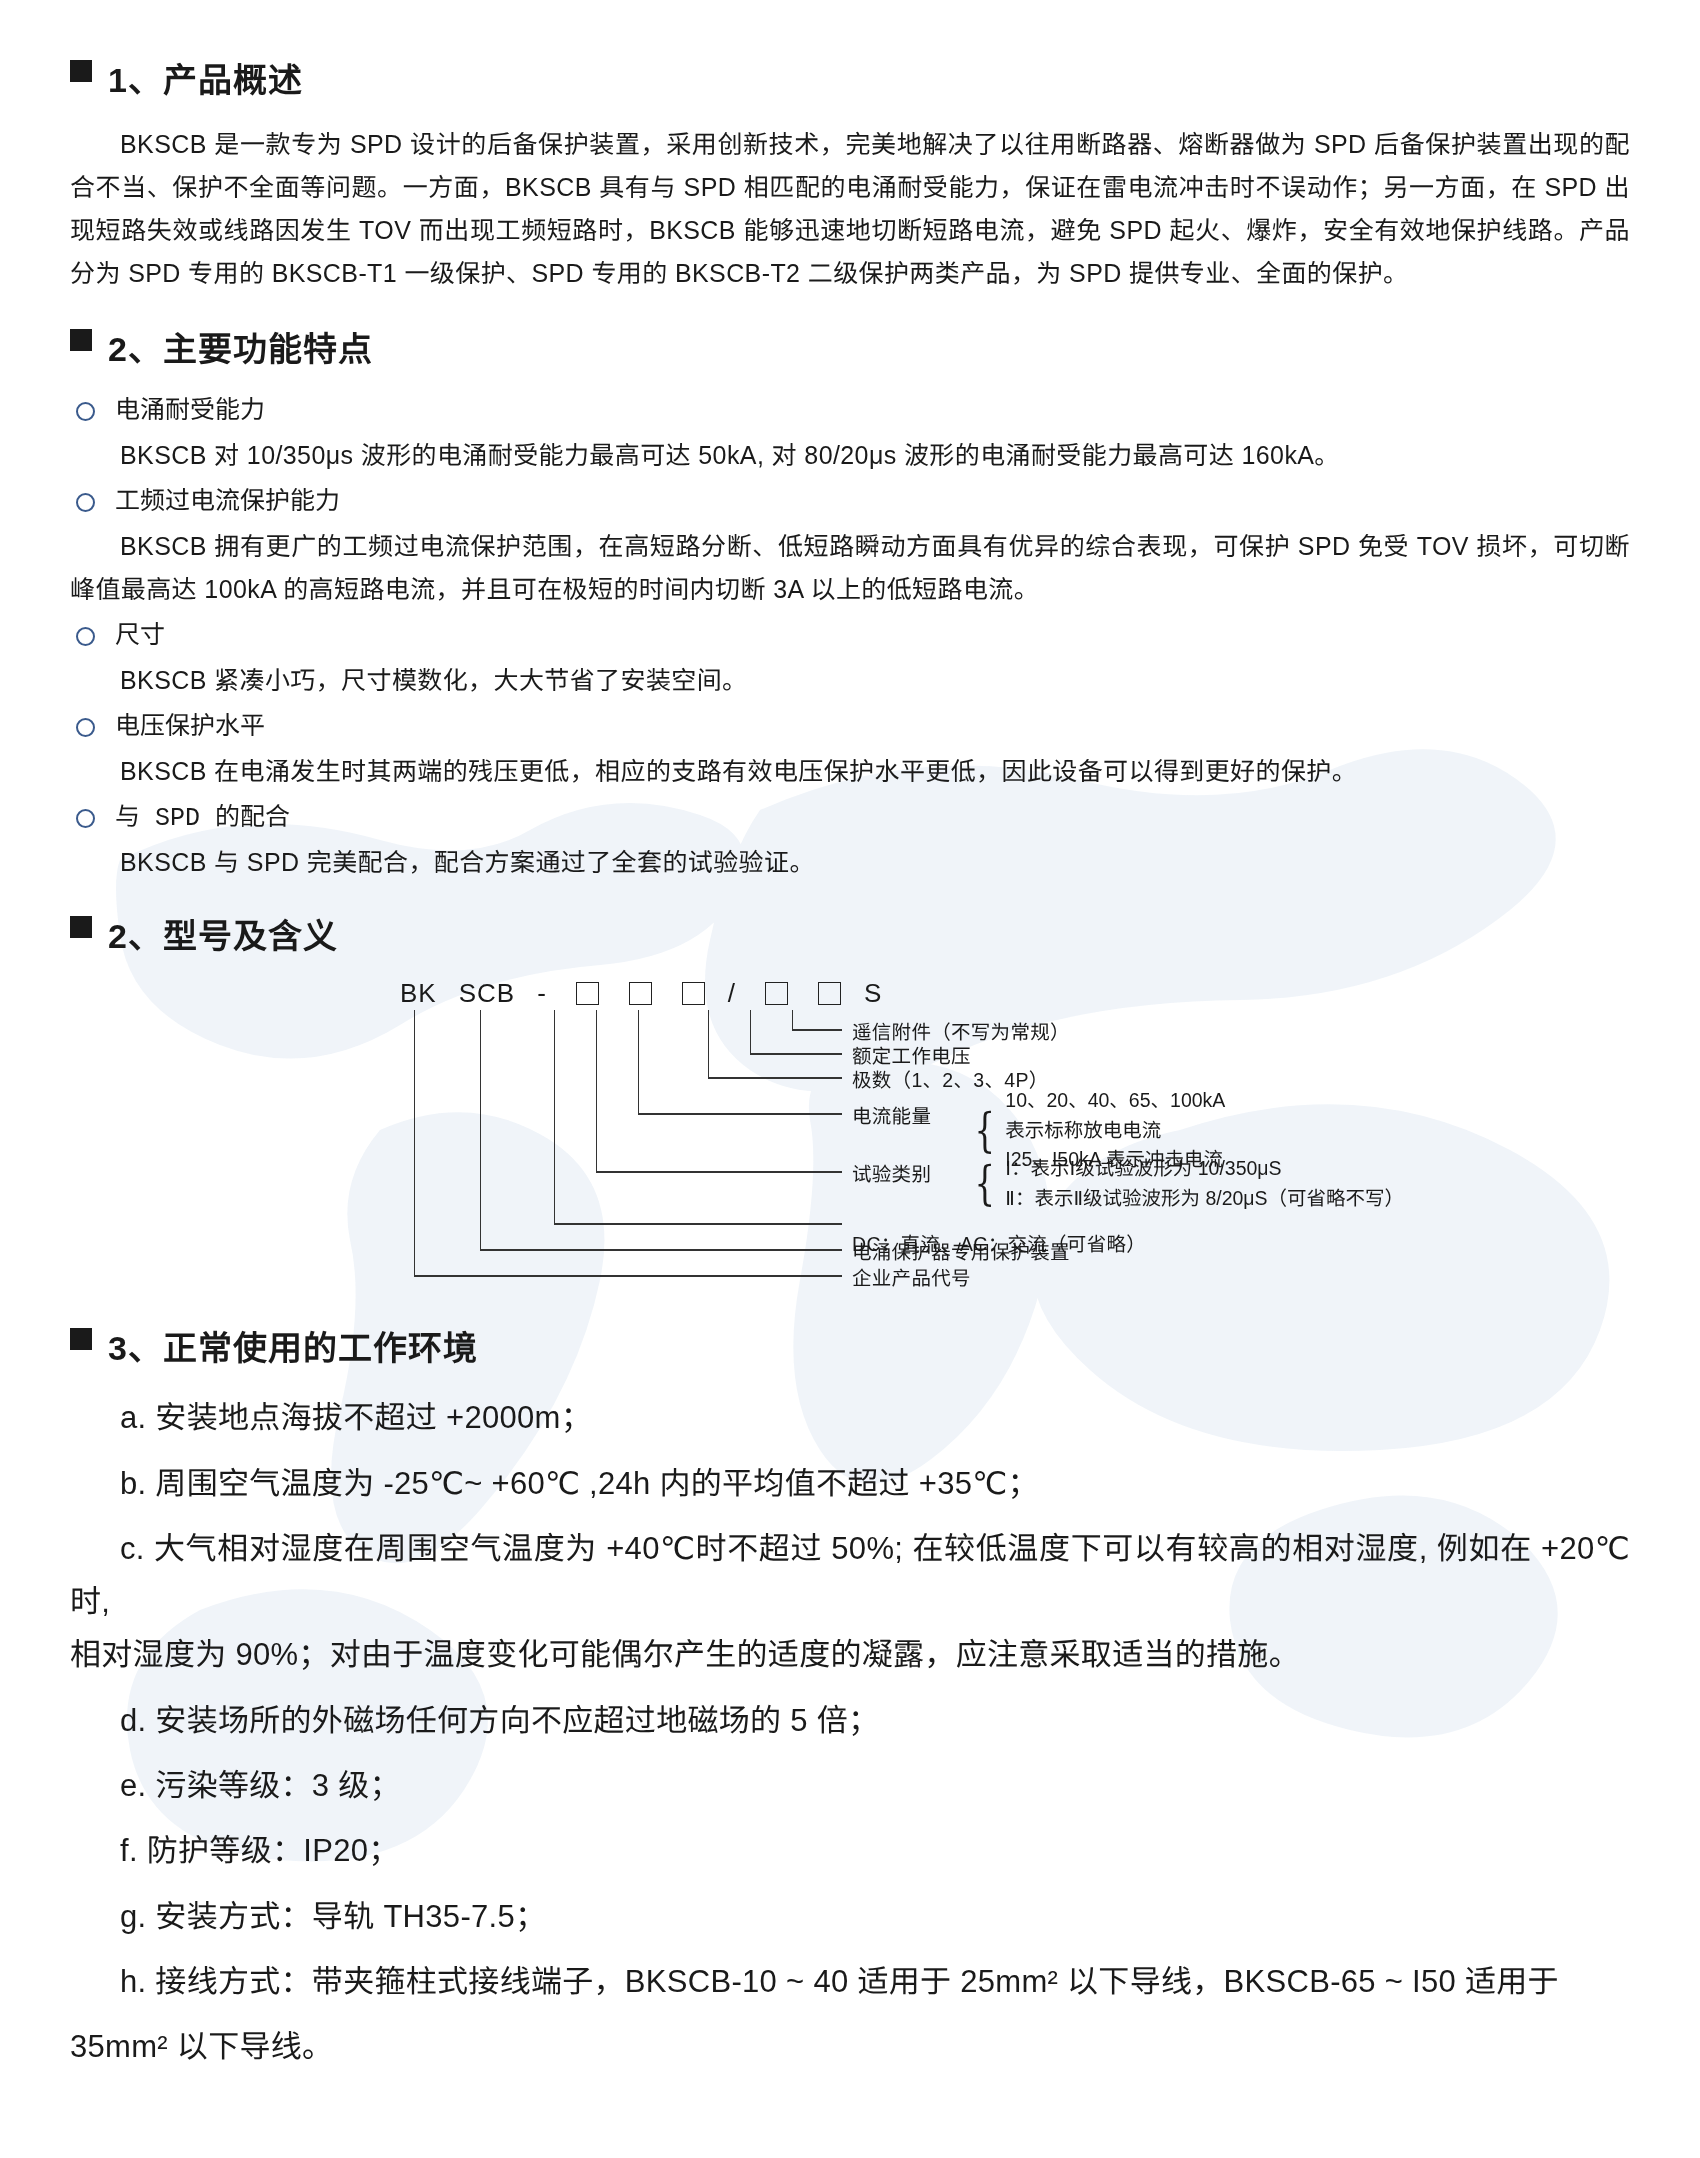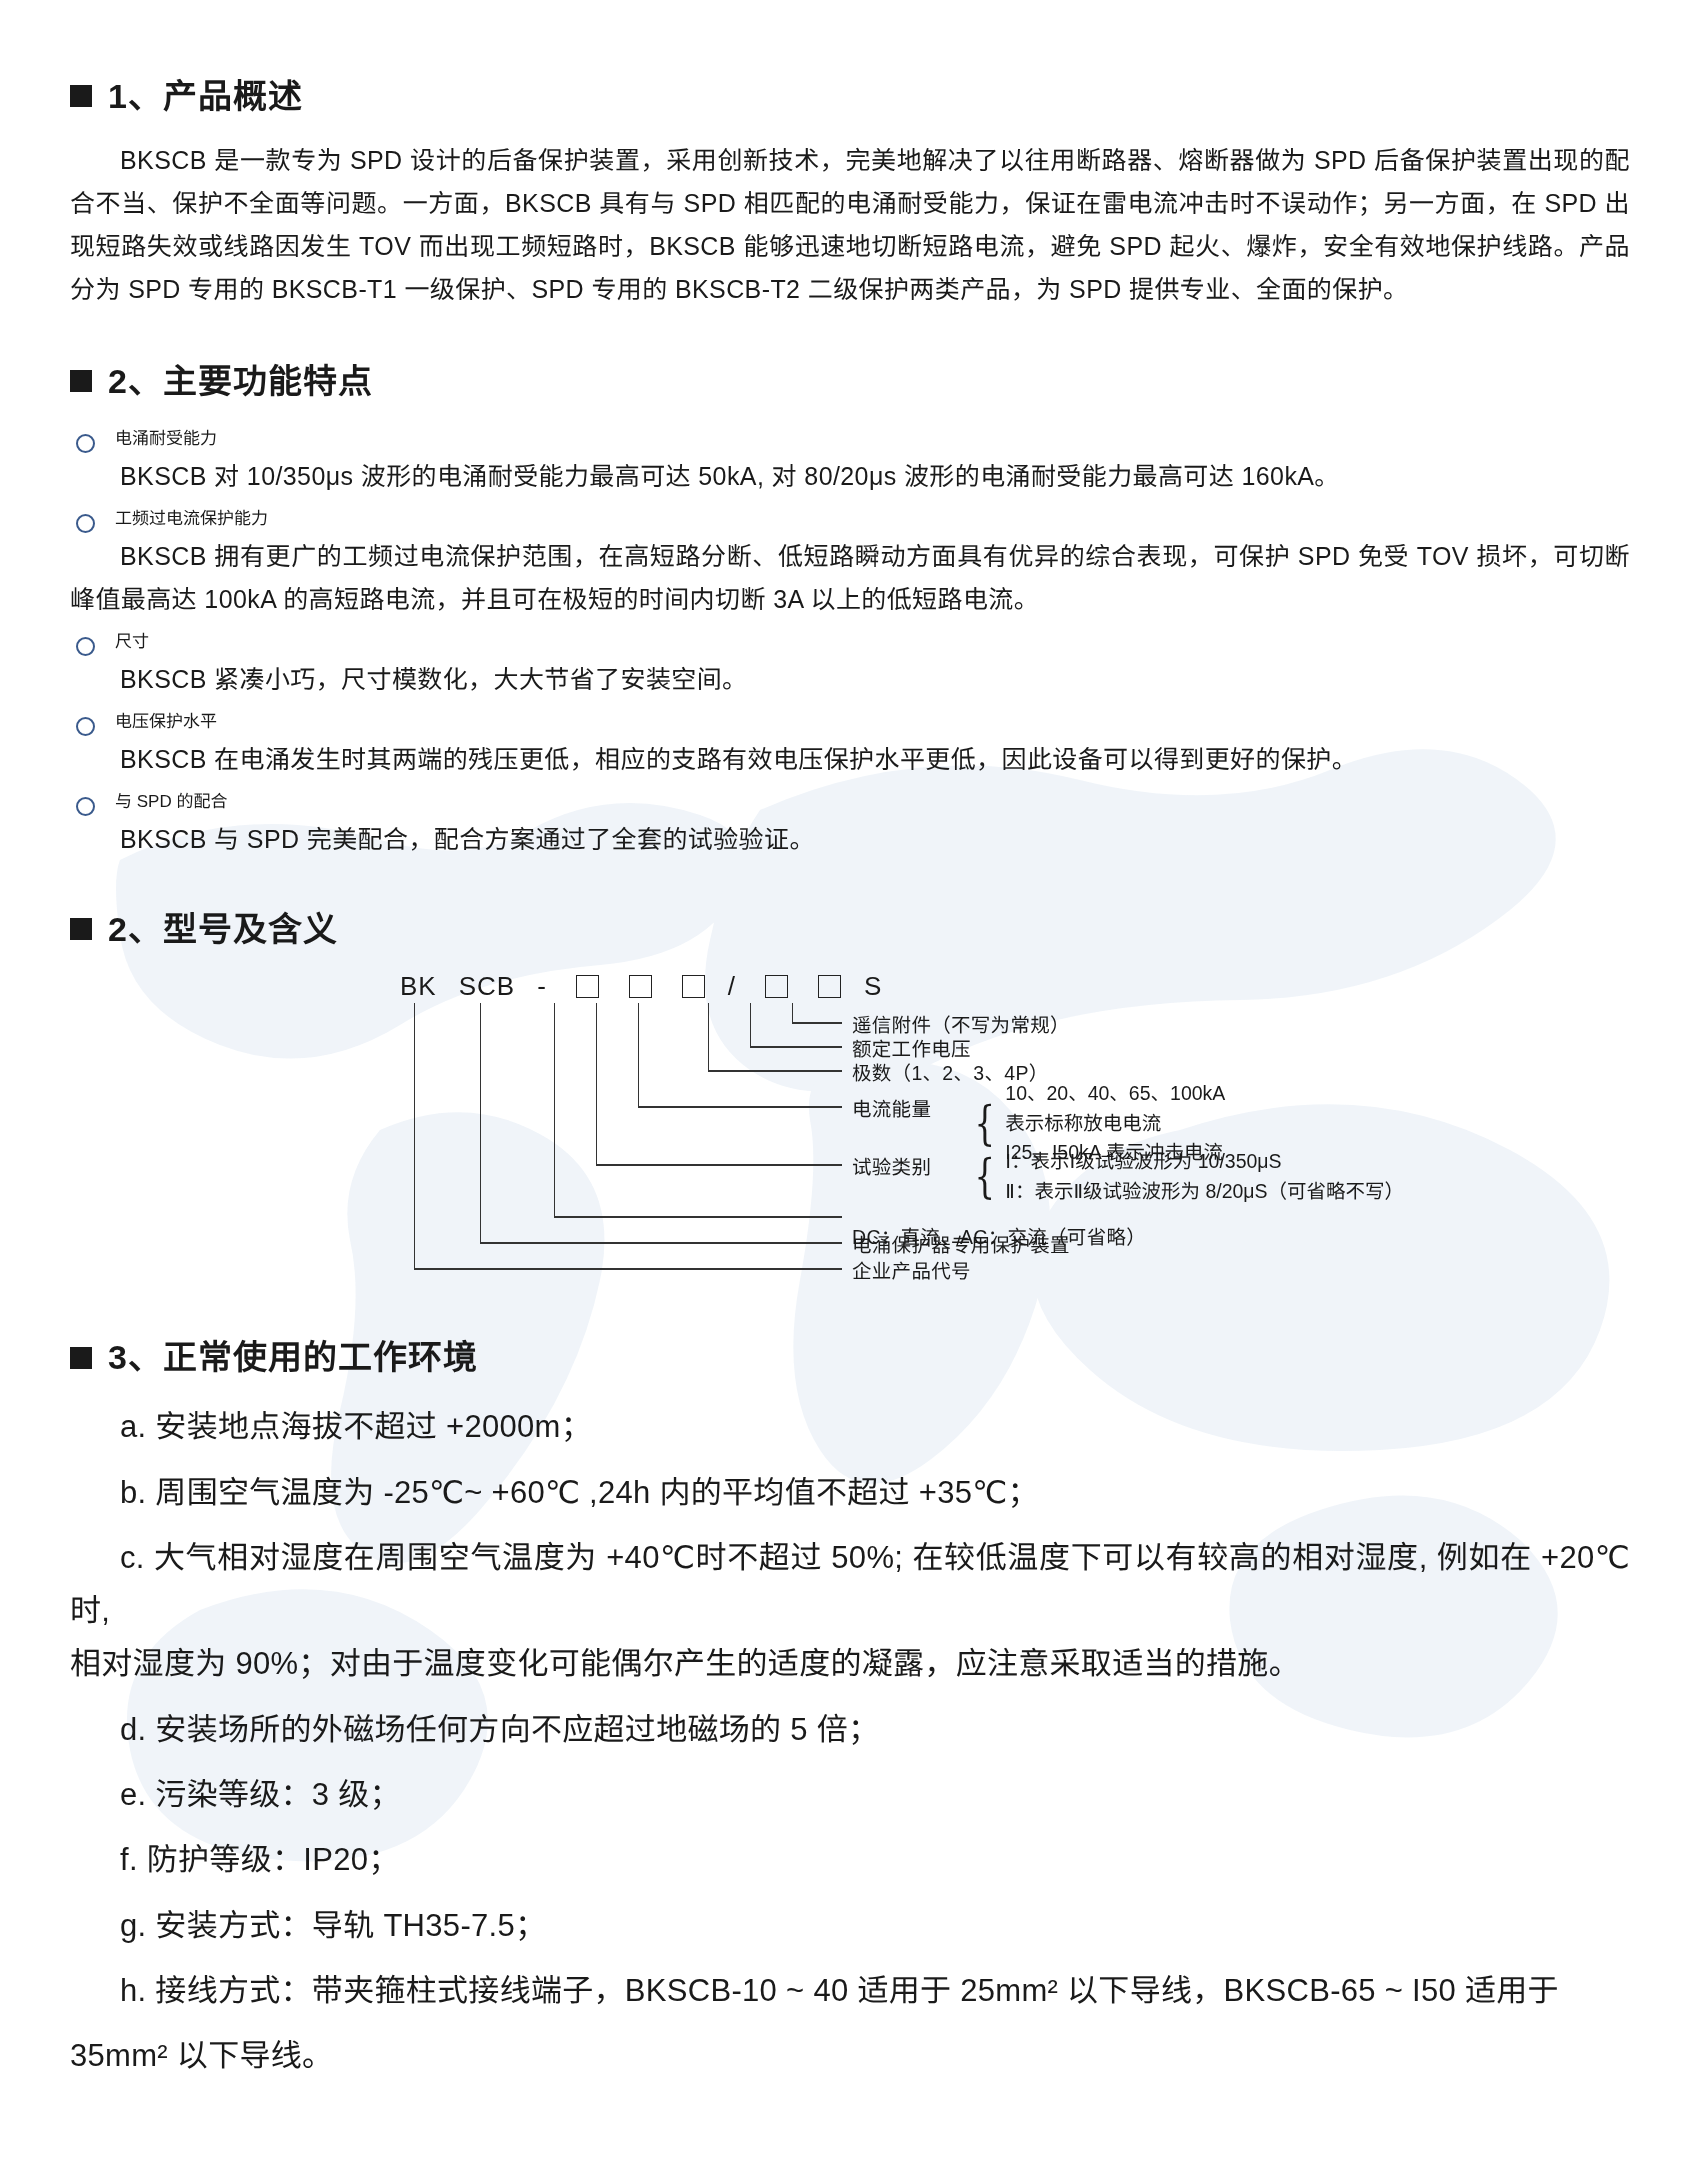--- a/index.html
+++ b/index.html
@@ -27,22 +27,21 @@
   .page {
     position: relative;
     z-index: 2;
     padding: 60px 70px 40px 70px;
     box-sizing: border-box;
   }
 
   
   .section-head {
     display: flex;
-    align-items: center;
-    margin: 16px 0 22px 0;
+    margin: 0 0 22px 0;
   }
   .section-head .marker {
     width: 22px;
     height: 22px;
     background: #1a1a1a;
     margin-right: 16px;
     flex: 0 0 auto;
   }
   .section-head .title {
     font-size: 34px;
@@ -62,24 +61,25 @@
   .para.indent { text-indent: 50px; }
 
   .block-gap { height: 26px; }
 
   
   .feature {
     margin: 0 0 6px 0;
   }
   .feature-head {
     display: flex;
-    align-items: flex-end;
-    font-size: 17px;
+    align-items: flex-start;
+    font-size: 25px;
     line-height: 1.6;
     margin-bottom: 2px;
+    font-family: Liberation Mono, monospace;
   }
   .feature-head .bullet {
     width: 19px;
     height: 19px;
     border: 2.5px solid #3a5a8c;
     border-radius: 50%;
     margin: 10px 20px 0 6px;
     flex: 0 0 auto;
     box-sizing: border-box;
   }

